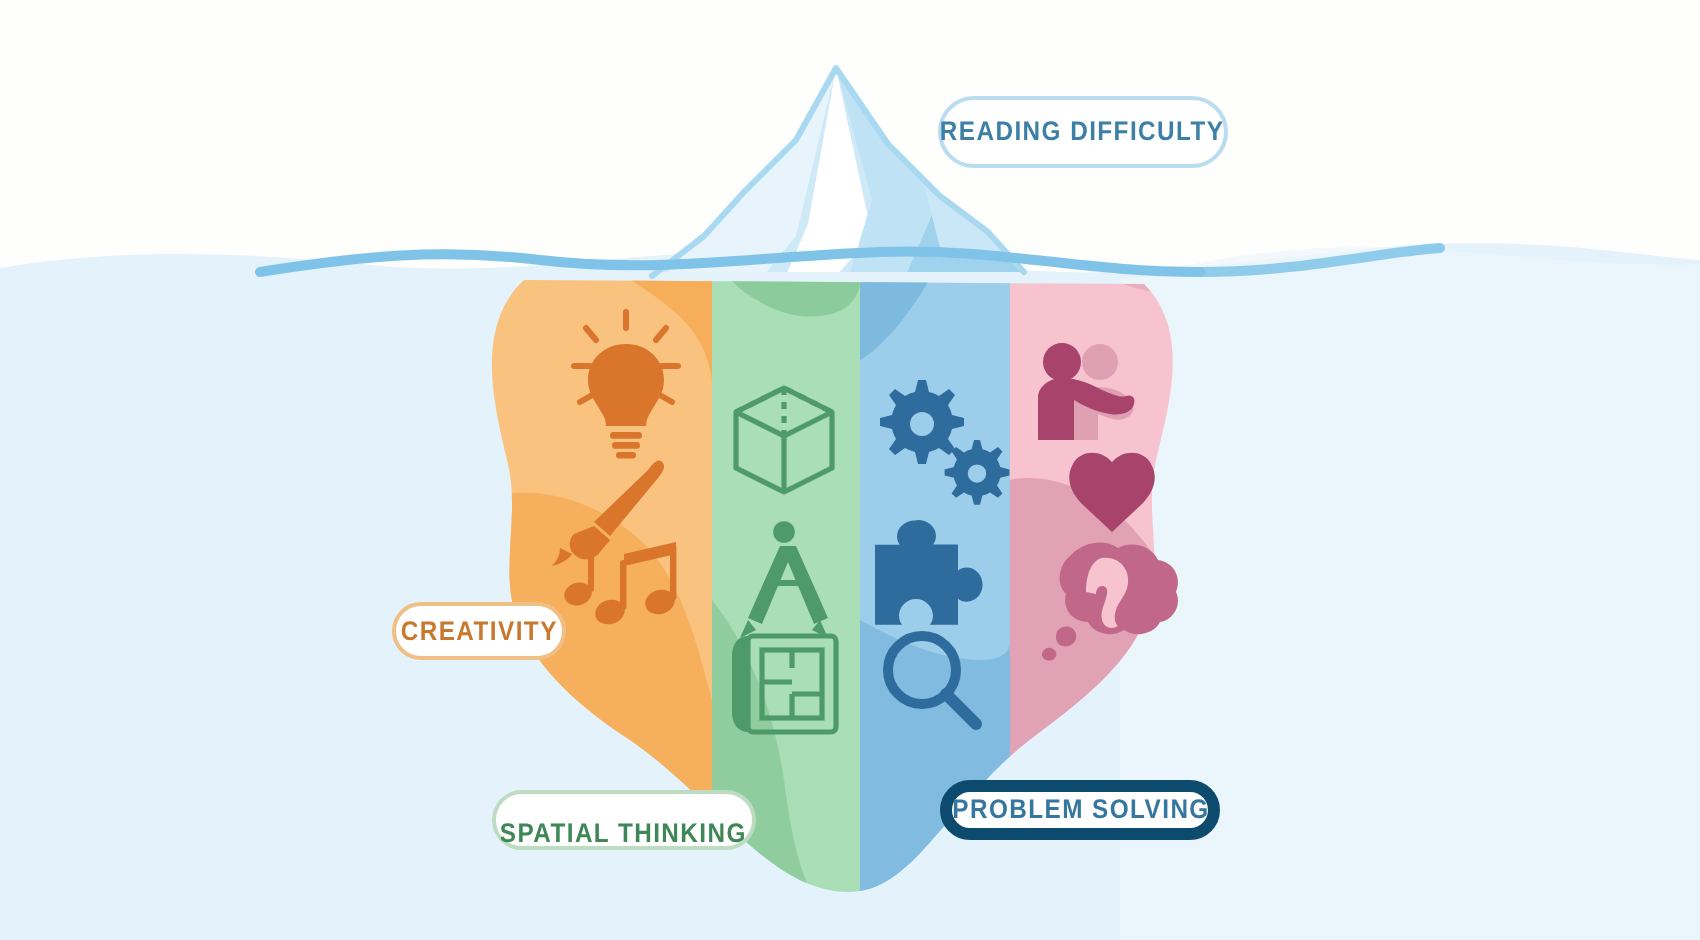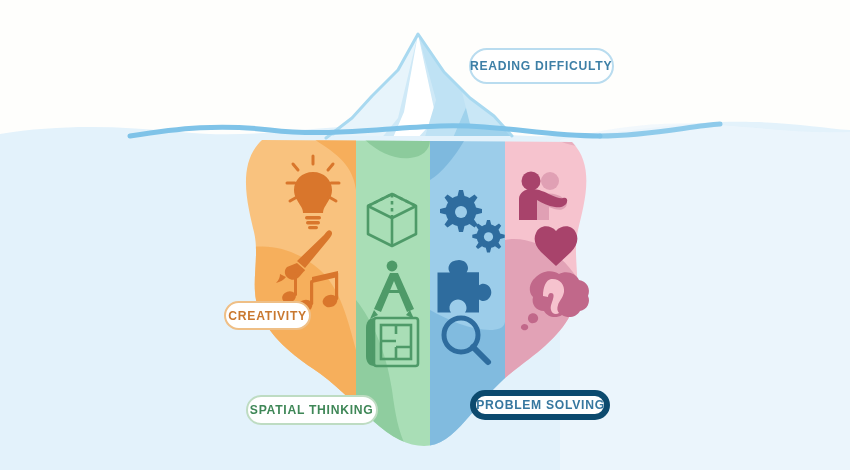--- a/index.html
+++ b/index.html
@@ -23,29 +23,29 @@
     font-family:"Liberation Sans","DejaVu Sans",sans-serif;
   }
   .label span{display:block;line-height:1;transform:scaleX(.9);transform-origin:center;}
 
   #label-reading{
     left:469px;top:48px;width:145px;height:36px;
     border:2px solid #b9dcef;color:#3d7fa6;font-size:13.5px;
   }
   #label-creativity{
     left:196px;top:301px;width:87px;height:29px;
-    border:2px solid #efbf86;color:#c9782f;font-size:13.5px;margin-left:28px;
+    border:2px solid #efbf86;color:#c9782f;font-size:13.5px;
   }
   #label-empathy{
     left:561px;top:298px;width:82px;height:29px;
     border:2px solid #eab9c6;color:#bb4b72;font-size:13.5px;
   }
   #label-spatial{
     left:246px;top:395px;width:132px;height:30px;
-    border:2px solid #bedcc2;color:#3f8757;font-size:13.5px;
+    border:2px solid #bedcc2;color:#3f8757;font-size:13.5px;align-items:flex-end;
   }
   #label-problem{
     left:470px;top:390px;width:140px;height:30px;
     border:6px solid #0c4a6e;color:#36779f;font-size:13.5px;
   }
 </style>
 </head>
 <body>
 
 <div id="stage">

